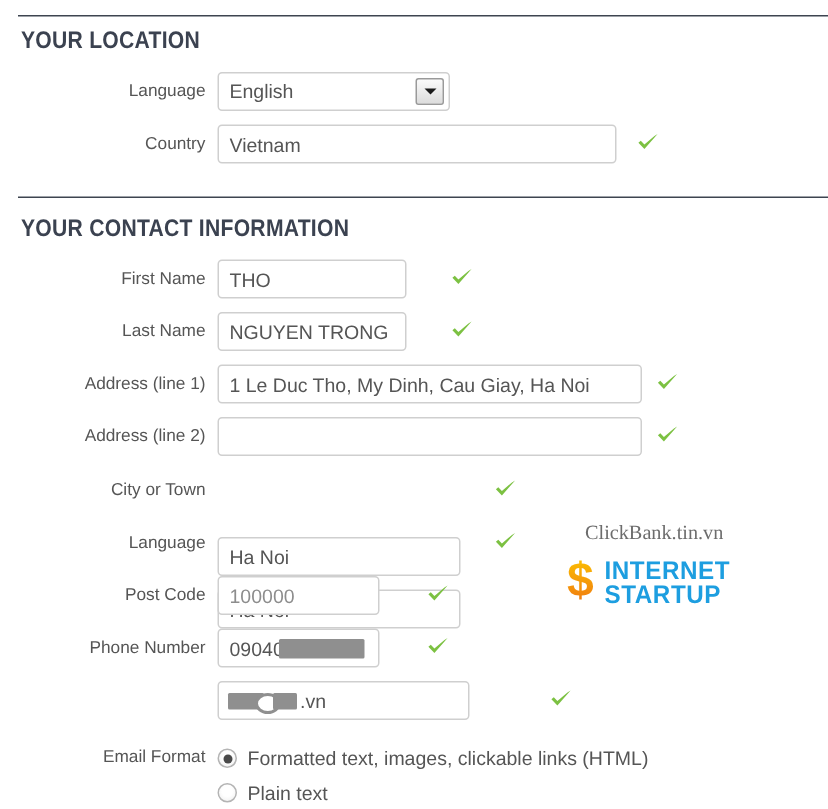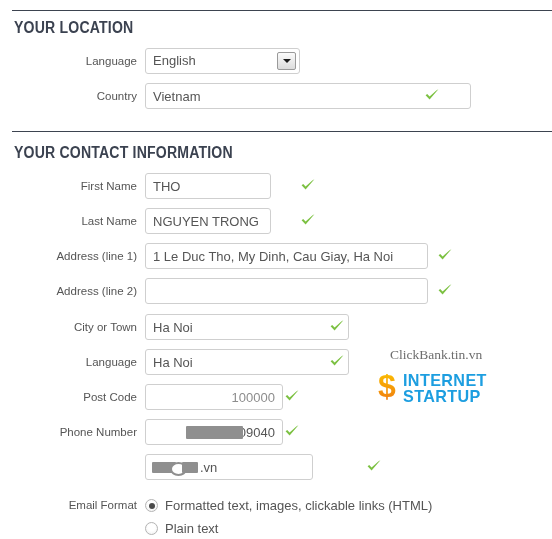--- a/index.html
+++ b/index.html
@@ -74,25 +74,25 @@
     background: #fff;
     font-family: "Liberation Sans", sans-serif;
     font-size: 13px;
     color: #555;
     padding: 0 7px;
     line-height: 24px;
     outline: none;
   }
   .fld.grey { color: #8d8d8d; }
 
-  .fld.w-country { width: 326px; }
+  .fld.w-country { width: 266px; }
   .fld.w-addr    { width: 283px; }
   .fld.w-name    { width: 126px; }
-  .fld.w-city    { width: 204px; }
-  .fld.w-code    { width: 138px; text-align: right; }
+  .fld.w-city    { width: 162px; margin-top: 44px; }
+  .fld.w-code    { width: 108px; }
   .fld.w-email   { width: 168px; }
 
   
   .select-wrap {
     position: absolute;
     left: 145px;
     top: 0;
     width: 155px;
     height: 26px;
     box-sizing: border-box;

